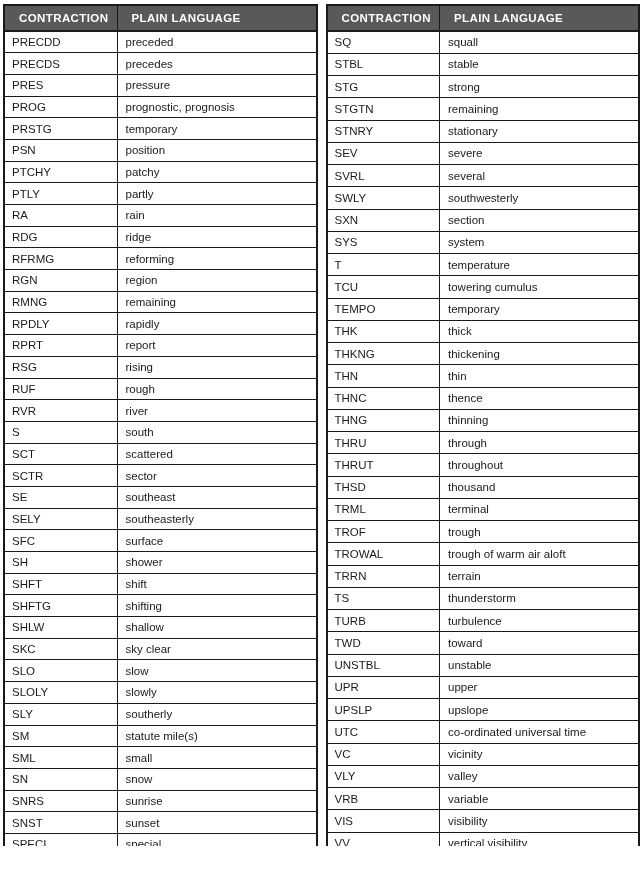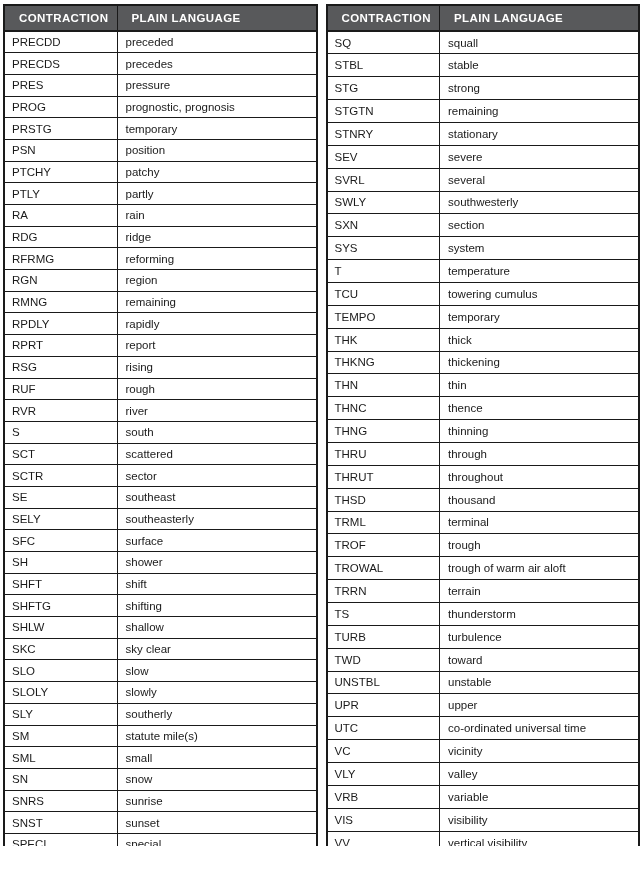--- a/index.html
+++ b/index.html
@@ -354,20 +354,24 @@
         </tr>
         <tr>
           <td>UNSTBL</td>
           <td class="plain">unstable</td>
         </tr>
         <tr>
           <td>UPR</td>
           <td class="plain">upper</td>
         </tr>
         <tr>
+          <td>UPSLP</td>
+          <td class="plain">upslope</td>
+        </tr>
+        <tr>
           <td>UTC</td>
           <td class="plain">co-ordinated universal time</td>
         </tr>
         <tr>
           <td>VC</td>
           <td class="plain">vicinity</td>
         </tr>
         <tr>
           <td>VLY</td>
           <td class="plain">valley</td>

